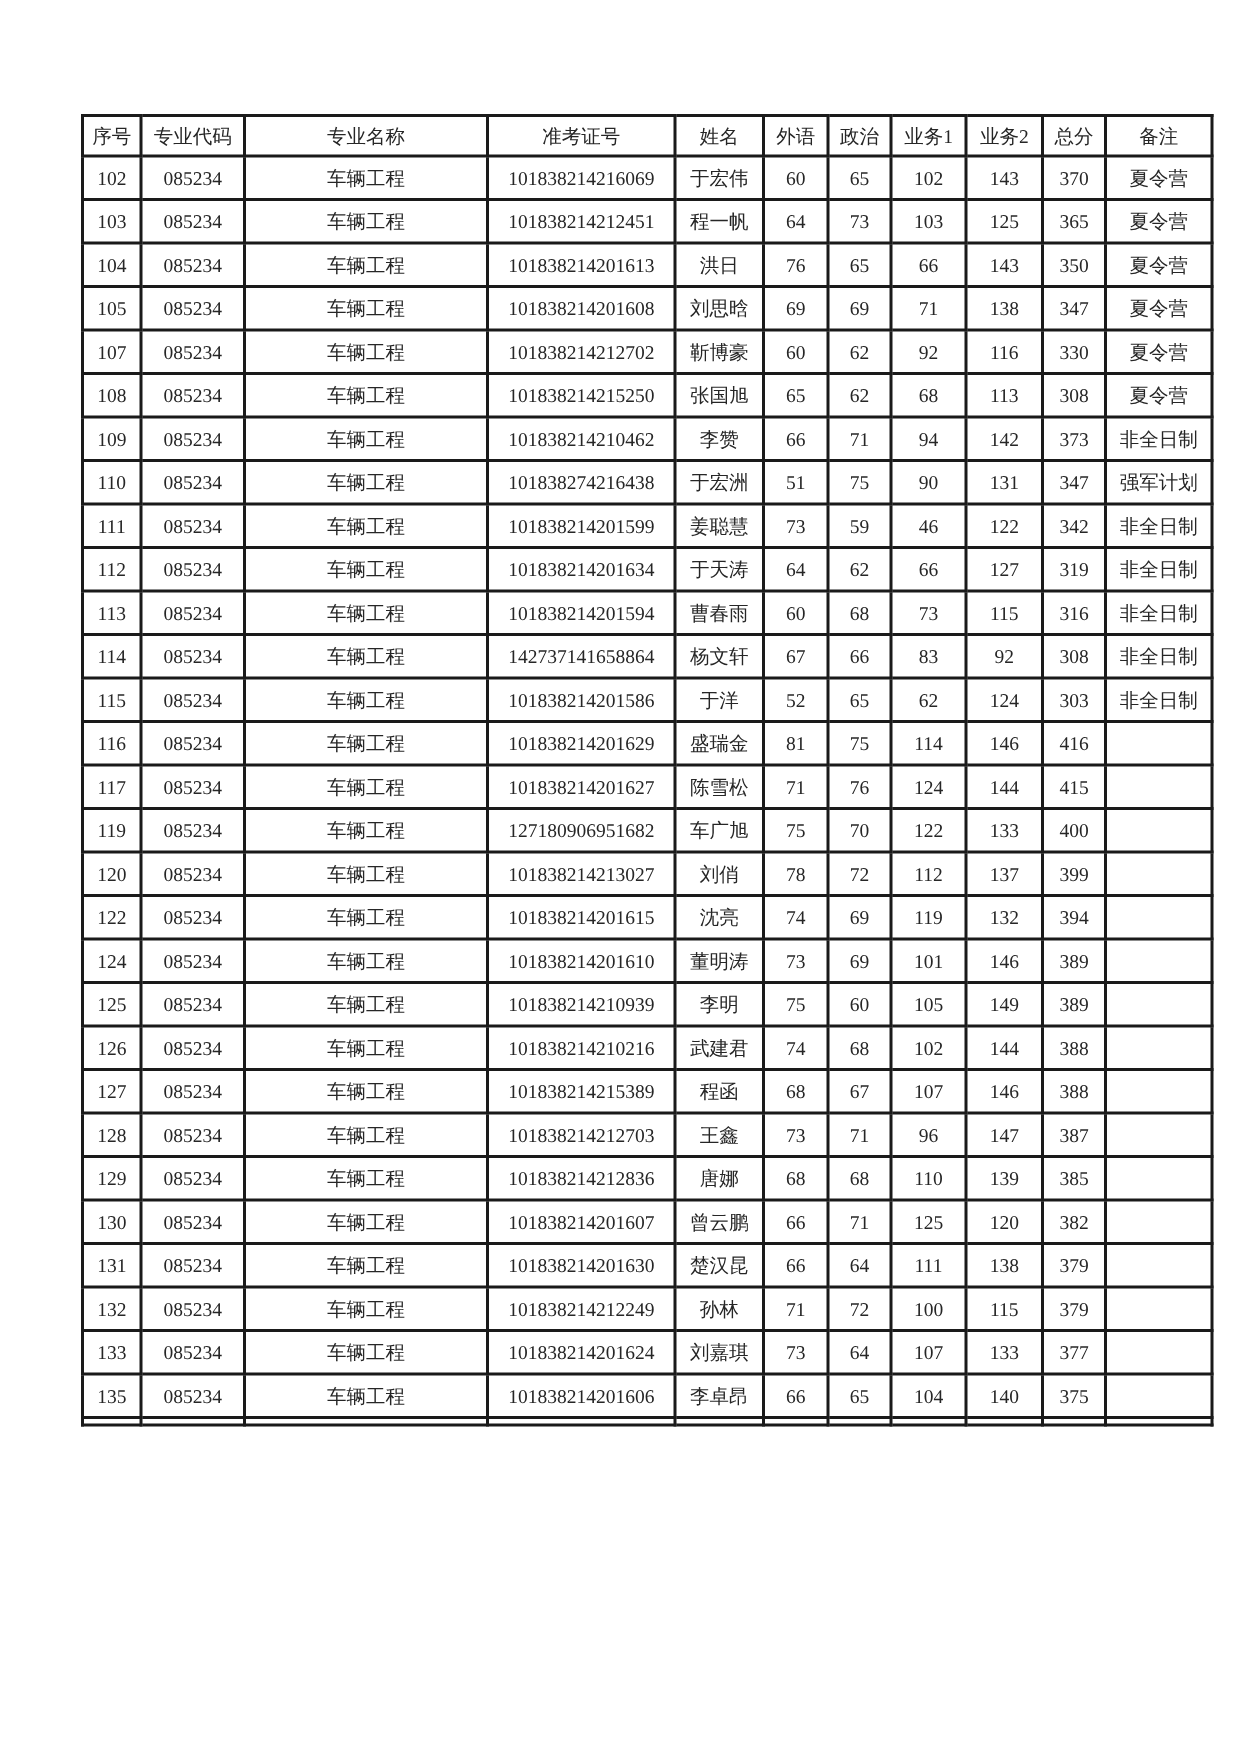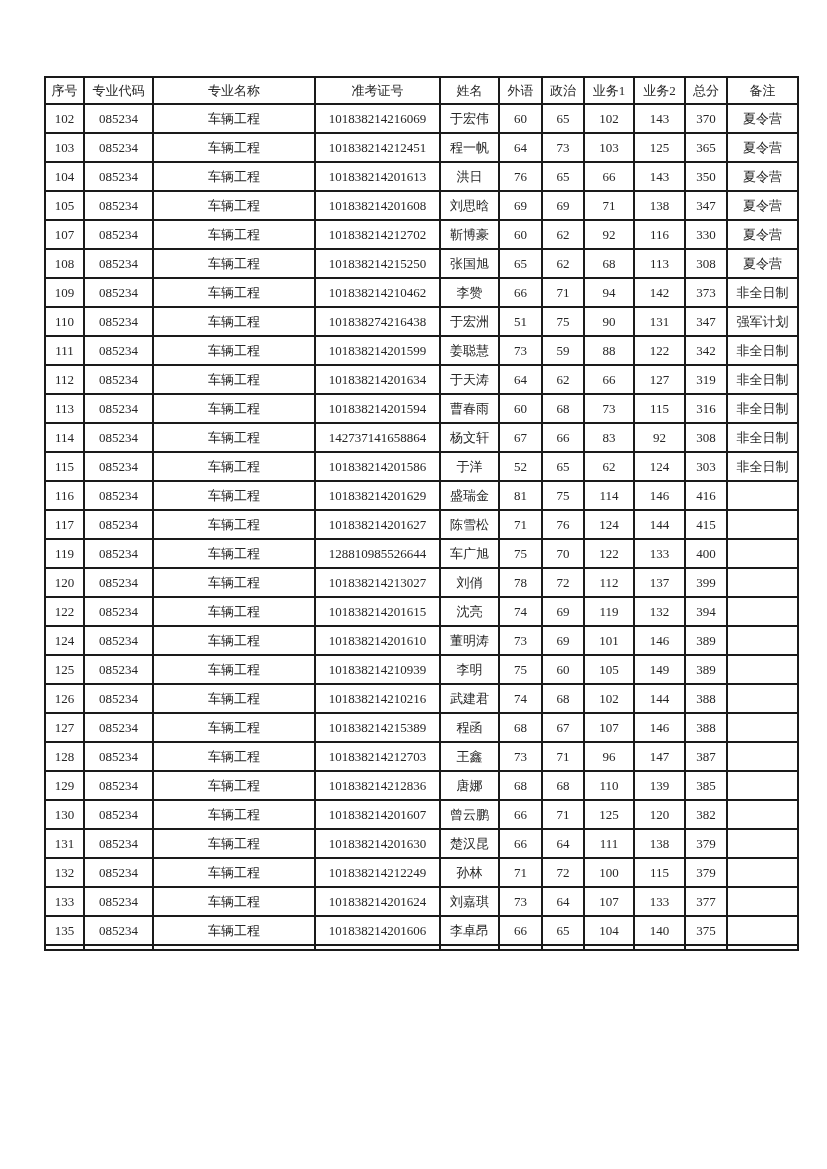--- a/index.html
+++ b/index.html
@@ -6,21 +6,21 @@
   body {
     width: 827px;
     height: 1169px;
     background: #ffffff;
     position: relative;
     font-family: "Liberation Serif", "DejaVu Serif", serif;
   }
   .sheet { position: absolute; left: 0; top: 0; width: 827px; height: 1169px; background: #ffffff; }
   table.score-table {
     position: absolute;
-    left: 44px;
+    left: 54px;
     top: 76px;
     width: 753px;
     border-collapse: collapse;
     table-layout: fixed;
     background: #ffffff;
   }
   table.score-table th,
   table.score-table td {
     border: 2px solid #1a1a1a;
     padding: 0;
@@ -188,21 +188,21 @@
           <td>强军计划</td>
         </tr>
         <tr>
           <td>111</td>
           <td>085234</td>
           <td>车辆工程</td>
           <td>101838214201599</td>
           <td>姜聪慧</td>
           <td>73</td>
           <td>59</td>
-          <td>88</td>
+          <td>46</td>
           <td>122</td>
           <td>342</td>
           <td>非全日制</td>
         </tr>
         <tr>
           <td>112</td>
           <td>085234</td>
           <td>车辆工程</td>
           <td>101838214201634</td>
           <td>于天涛</td>
@@ -275,21 +275,21 @@
           <td>76</td>
           <td>124</td>
           <td>144</td>
           <td>415</td>
           <td></td>
         </tr>
         <tr>
           <td>119</td>
           <td>085234</td>
           <td>车辆工程</td>
-          <td>128810985526644</td>
+          <td>127180906951682</td>
           <td>车广旭</td>
           <td>75</td>
           <td>70</td>
           <td>122</td>
           <td>133</td>
           <td>400</td>
           <td></td>
         </tr>
         <tr>
           <td>120</td>

